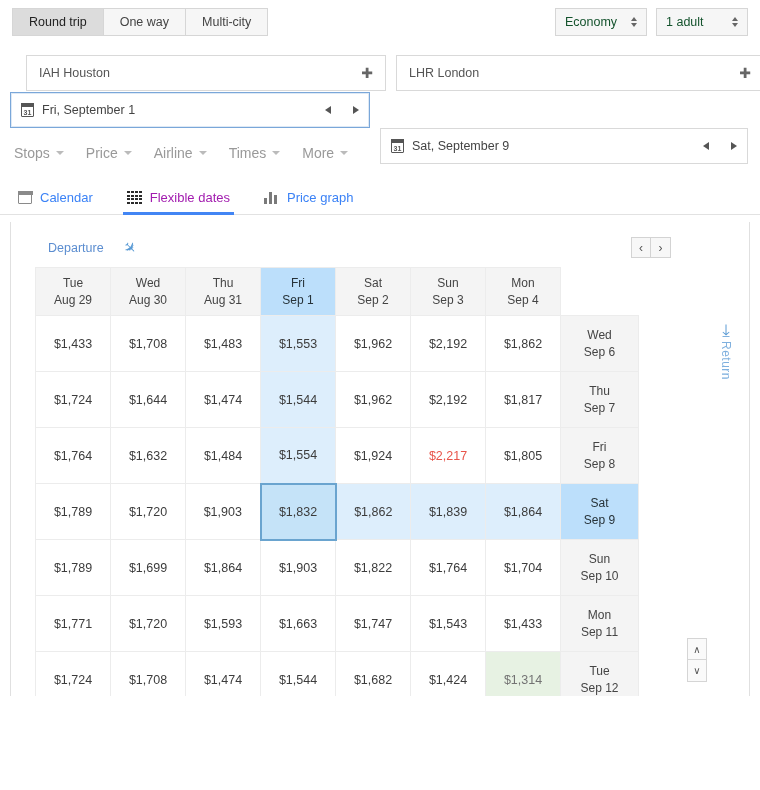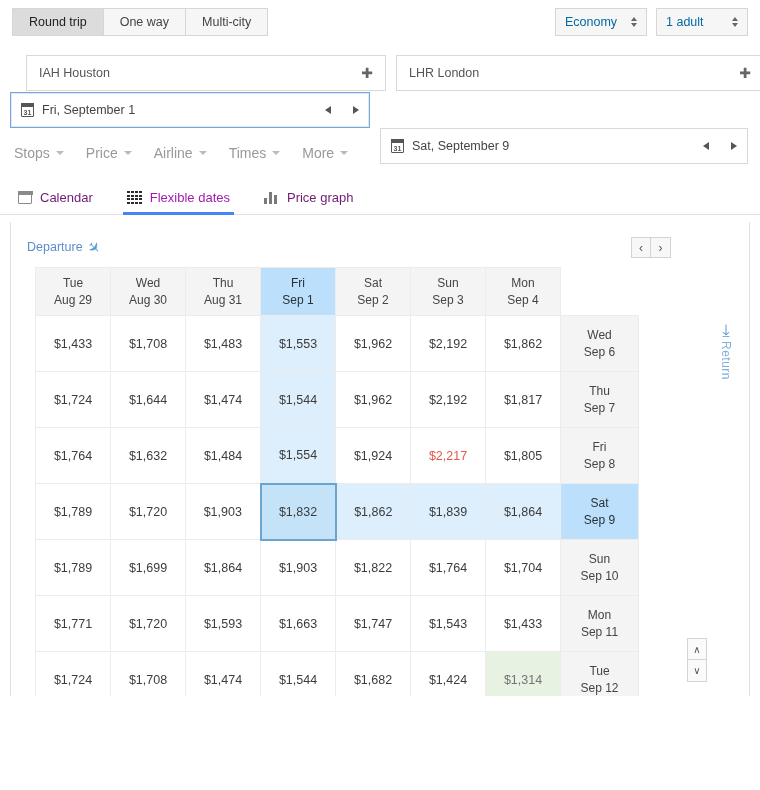--- a/index.html
+++ b/index.html
@@ -29,21 +29,21 @@
     cursor: pointer;
   }
   .seg-btn:last-child { border-right: 1px solid #d6d6d6; }
   .seg-btn.active { background: #dcdcdc; color: #222; }
 
   .right-selects { margin-left: auto; display: flex; gap: 9px; }
   .select-box {
     height: 28px; min-width: 92px; padding: 0 9px;
     background: #f6f6f6; border: 1px solid #d6d6d6;
     display: flex; align-items: center; gap: 10px;
-    font-size: 12.5px; color: #0369a1; cursor: pointer; white-space: nowrap;
+    font-size: 12.5px; color: #14532d; cursor: pointer; white-space: nowrap;
   }
   .stepper { display: flex; flex-direction: column; align-items: center; justify-content: center; gap: 2px; margin-left: auto; }
   .stepper i { display: block; width: 0; height: 0; border-left: 3.5px solid transparent; border-right: 3.5px solid transparent; }
   .stepper i.up { border-bottom: 4px solid #666; }
   .stepper i.dn { border-top: 4px solid #666; }
 
   
   .airports-row { position: absolute; left: 16px; top: 49px; width: 760px; height: 38px; display: flex; gap: 0; padding: 6px 10px; }
   .field {
     height: 36px; background: #fff; border: 1px solid #d9d9d9;
@@ -76,35 +76,35 @@
   .tri.left { border-right: 6px solid #555; }
   .tri.right { border-left: 6px solid #555; }
 
   
   .filter-row { position: absolute; left: 0; top: 137px; width: 760px; height: 32px; display: flex; align-items: center; padding: 0 14px; gap: 22px; }
   .chip { font-size: 14px; color: #999; display: flex; align-items: center; gap: 6px; cursor: pointer; }
   .caret { width: 0; height: 0; border-left: 4px solid transparent; border-right: 4px solid transparent; border-top: 4px solid #bbb; }
 
   
   .tabs-row { position: absolute; left: 0; top: 173px; width: 760px; height: 42px; display: flex; align-items: flex-end; padding: 0 14px; gap: 26px; border-bottom: 1px solid #e2e2e2; }
-  .tab { display: flex; align-items: center; gap: 8px; padding: 0 4px 9px; font-size: 13px; color: #701a75; cursor: pointer; position: relative; }
+  .tab { display: flex; align-items: center; gap: 8px; padding: 0 4px 9px; font-size: 13px; color: #3b82f6; cursor: pointer; position: relative; }
   .tab.active { color: #a21caf; }
   .tab.active::after { content: ""; position: absolute; left: 0; right: 0; bottom: -1px; height: 3px; background: #4285f4; }
   .ico-cal {
     width: 14px; height: 13px; border: 1.5px solid #8a8a8a; border-radius: 1px; position: relative; flex: none;
   }
   .ico-cal::before { content: ""; position: absolute; left: -1.5px; right: -1.5px; top: -1.5px; height: 4px; background: #8a8a8a; }
   .ico-grid { width: 15px; height: 13px; display: grid; grid-template-columns: repeat(4,1fr); grid-template-rows: repeat(4,1fr); gap: 1.2px; flex: none; }
   .ico-grid span { background: #2b2b2b; }
   .ico-bars { width: 15px; height: 13px; display: flex; align-items: flex-end; gap: 2px; flex: none; }
   .ico-bars i { width: 3px; background: #7a7a7a; display: block; }
 
   
   .panel { position: absolute; left: 10px; top: 222px; width: 740px; height: 545px; background: #fff; border: 1px solid #e0e0e0; border-top: none; }
-  .panel-head { position: absolute; left: 16px; top: 18px; display: flex; gap: 5px; }
+  .panel-head { position: absolute; left: 37px; top: 18px; display: flex; align-items: center; gap: 20px; }
   .dep-label { font-size: 12.5px; color: #5b8dd0; }
   .plane-right { color: #5b9bd5; font-size: 15px; line-height: 1; transform: rotate(45deg); }
   .nav-group { position: absolute; right: 78px; top: 15px; display: flex; }
   .nav-btn { width: 20px; height: 21px; background: #f7f7f7; border: 1px solid #d3d3d3; display: flex; align-items: center; justify-content: center; font-size: 12px; color: #555; cursor: pointer; }
   .nav-btn + .nav-btn { border-left: none; }
 
   
   table.grid { position: absolute; left: 24px; top: 45px; border-collapse: collapse; table-layout: fixed; }
   table.grid td, table.grid th { border: 1px solid #ececec; font-weight: normal; }
   th.col-head { width: 75px; height: 48px; background: #f4f4f4; font-size: 12px; color: #444; line-height: 1.35; text-align: center; }

